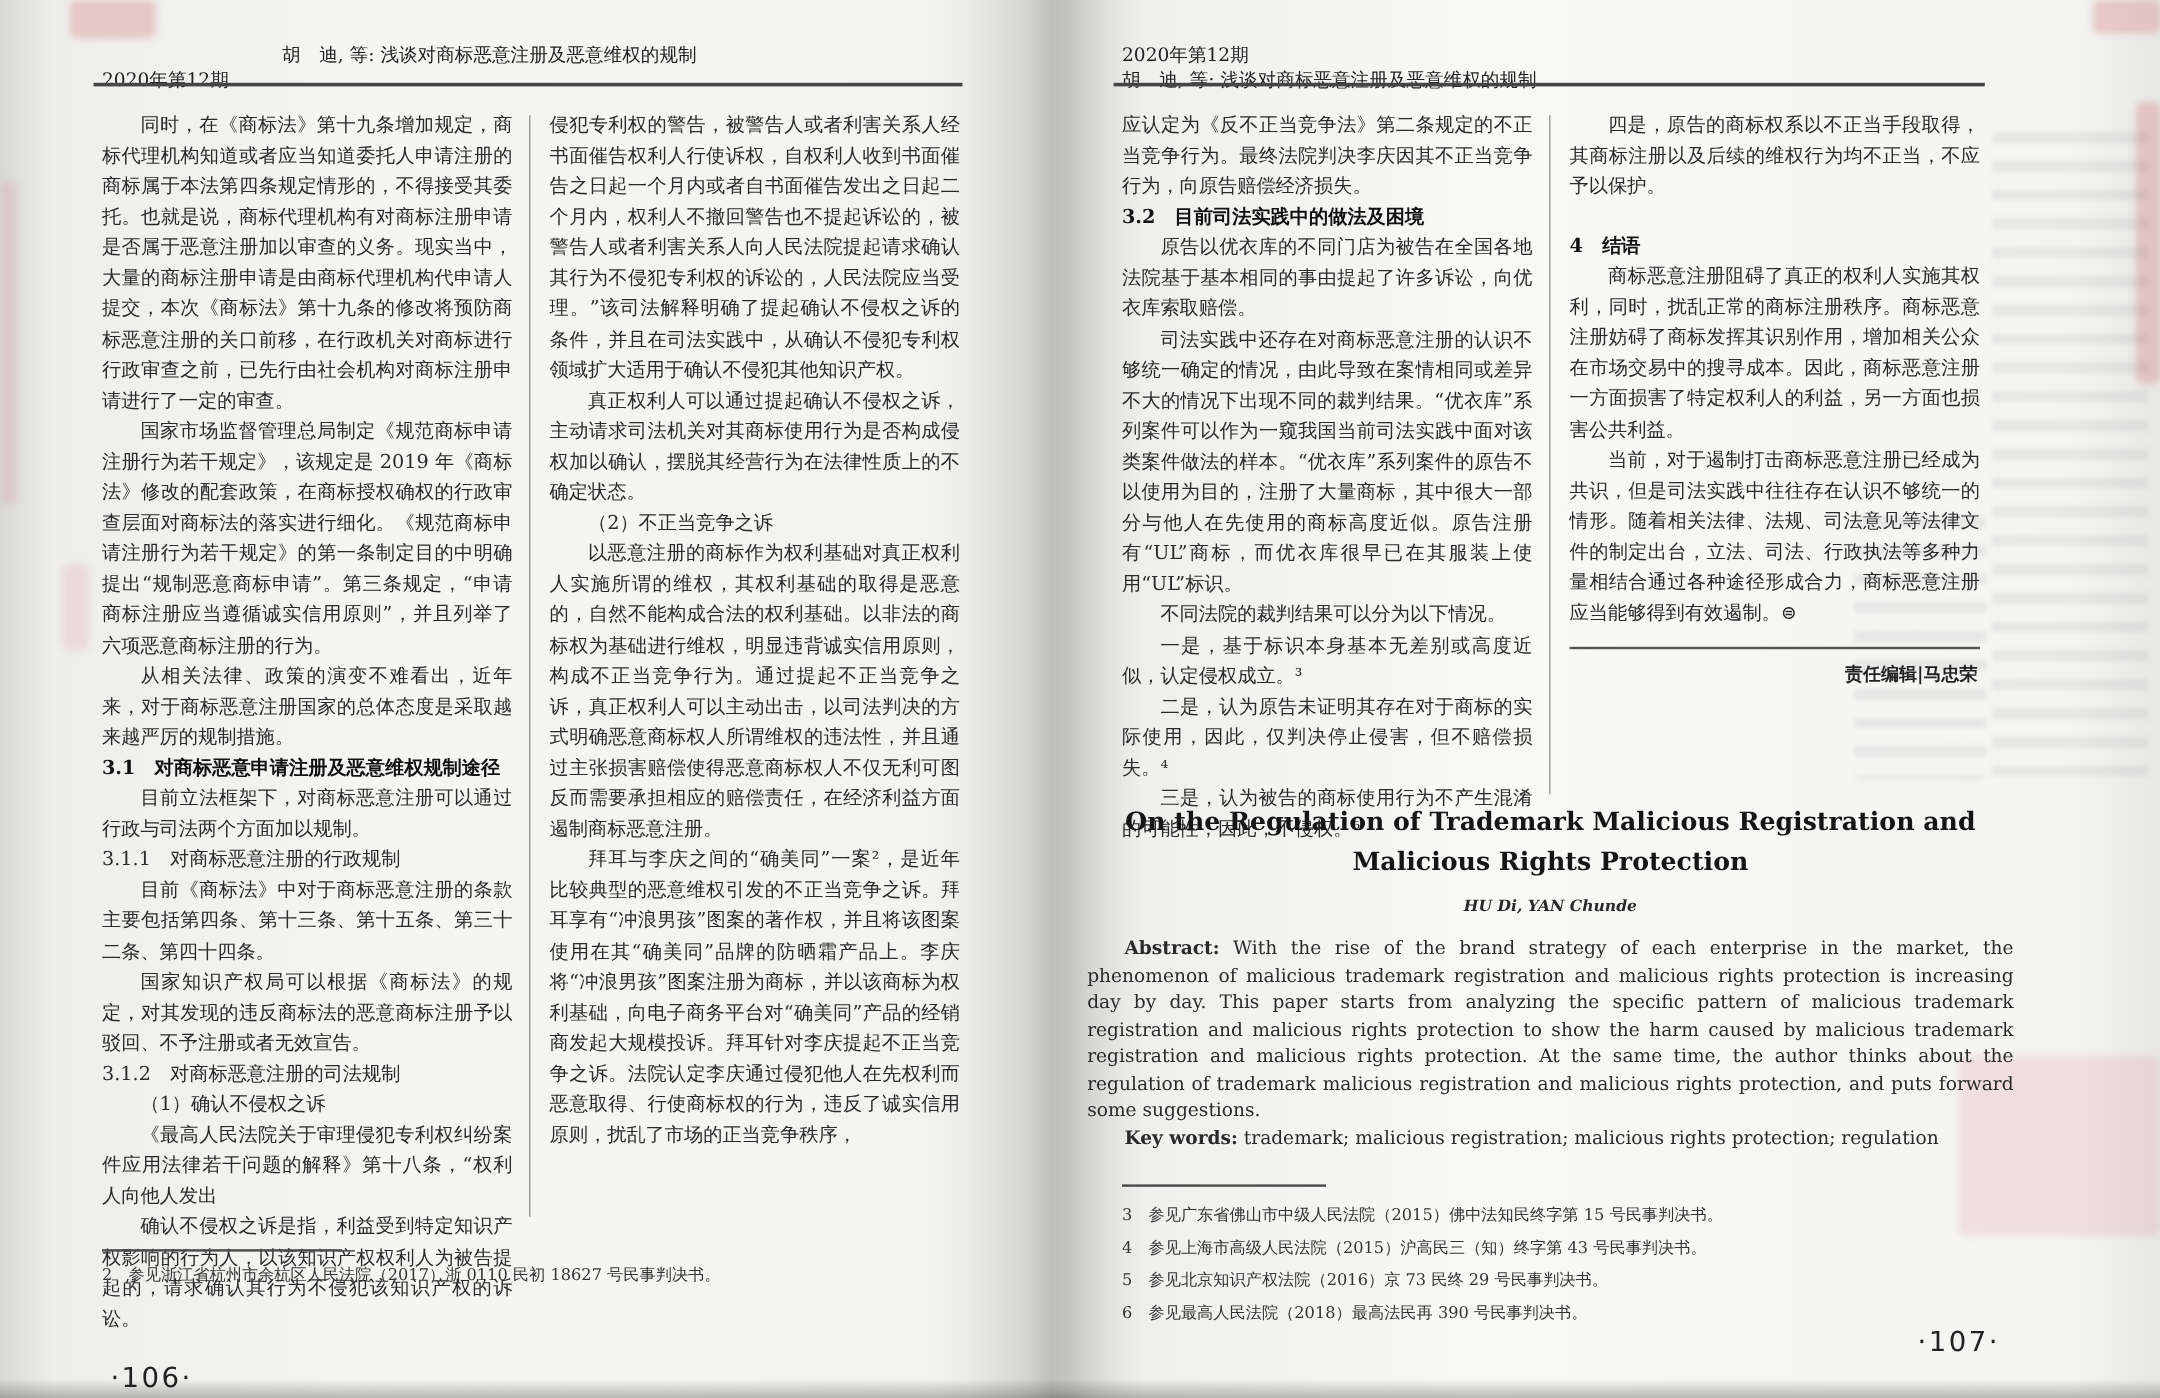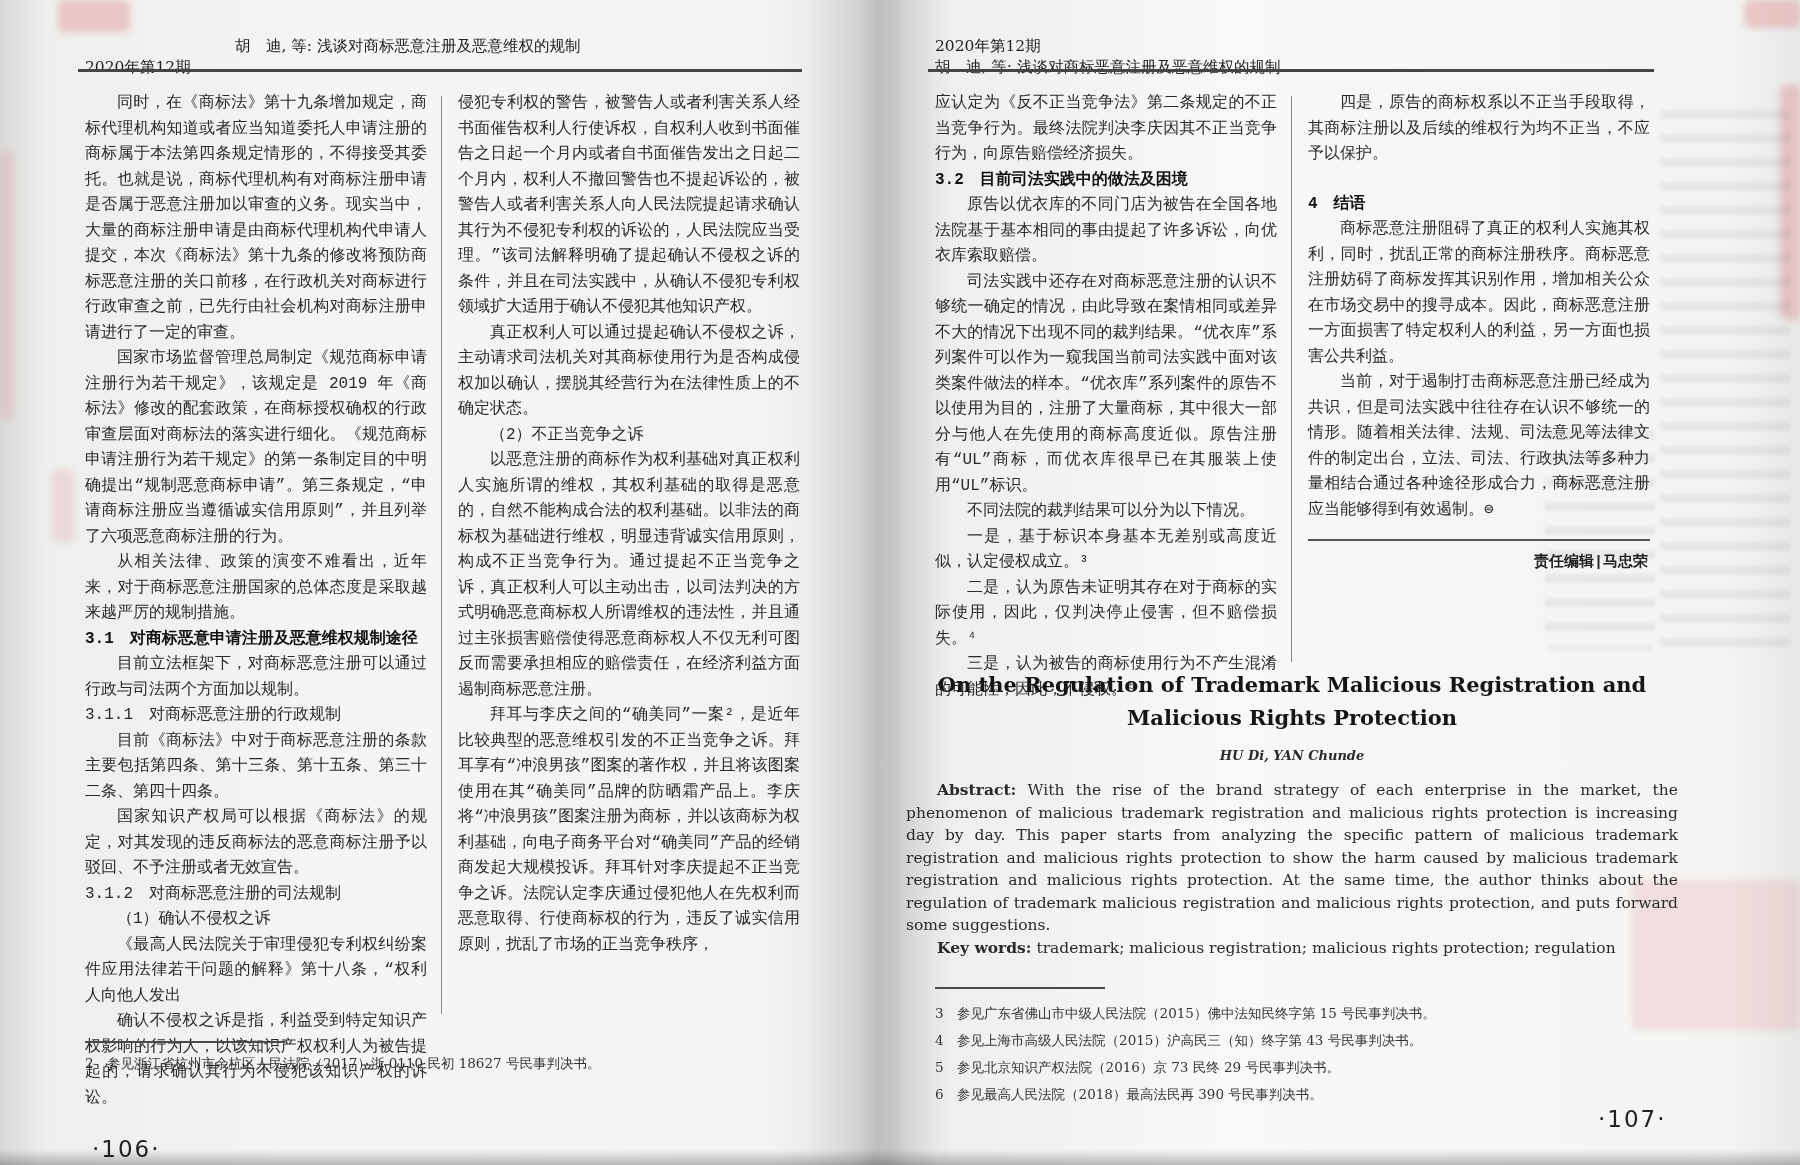--- a/index.html
+++ b/index.html
@@ -20,21 +20,21 @@
   .hdr-l{left:85px;top:36px;width:716px;}
   .hdr-l .hdr-title{flex:1;text-align:center;padding-left:150px;}
   .hdr-l .hdr-issue{white-space:nowrap;}
   .hdr-r{left:35px;top:36px;width:714px;}
   .hdr-r .hdr-title{flex:1;text-align:right;}
   .hdr-r .hdr-issue{white-space:nowrap;}
   .hdr-rule{position:absolute;height:2.5px;background:#454545;}
   .hdr-rule-l{left:78px;top:69px;width:724px;}
   .hdr-rule-r{left:28px;top:69px;width:726px;}
 
-  .col{position:absolute;width:342px;font-size:16px;line-height:25.5px;text-align:justify;font-family:Liberation Mono, monospace;}
+  .col{position:absolute;width:342px;font-size:16px;line-height:25.5px;text-align:justify;}
   .col-l1{left:85px;top:91px;}
   .col-l2{left:458px;top:91px;}
   .col-r1{left:35px;top:91px;}
   .col-r2wrap{left:408px;top:91px;}
   .vrule{position:absolute;width:1px;background:#8a8a8a;}
   .vrule-l{left:441px;top:96px;height:918px;}
   .vrule-r{left:391px;top:96px;height:566px;}
 
   .blk{margin:0;}
   .blk.body{text-indent:2em;}

